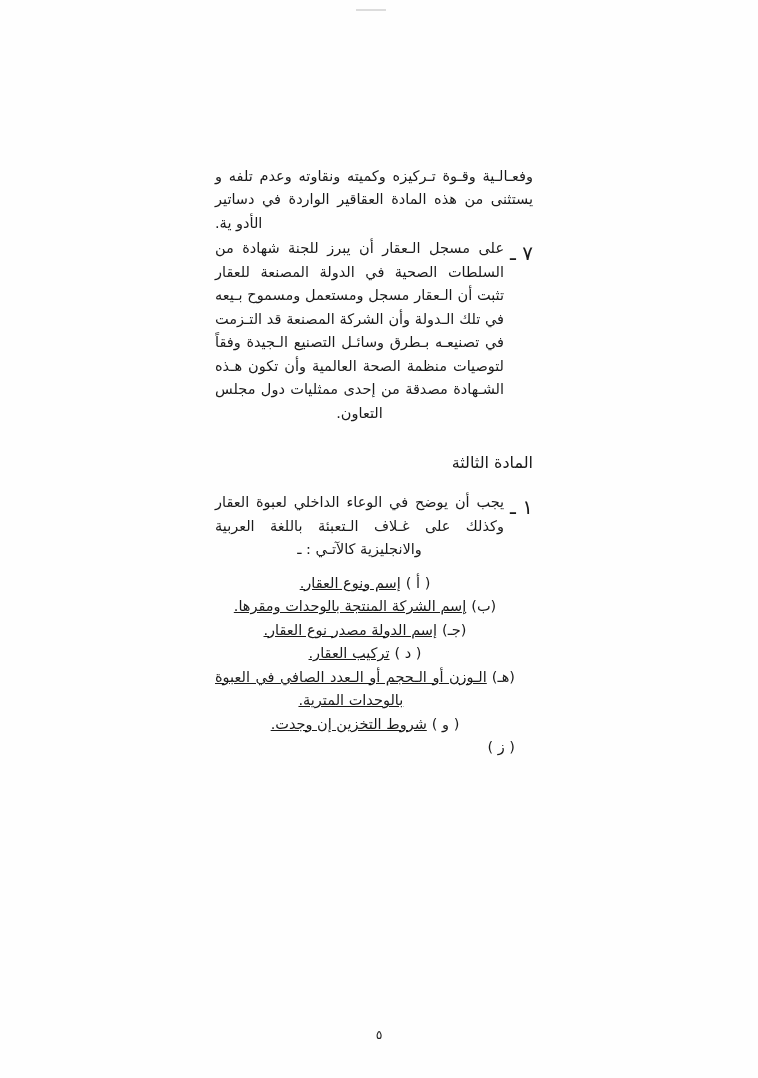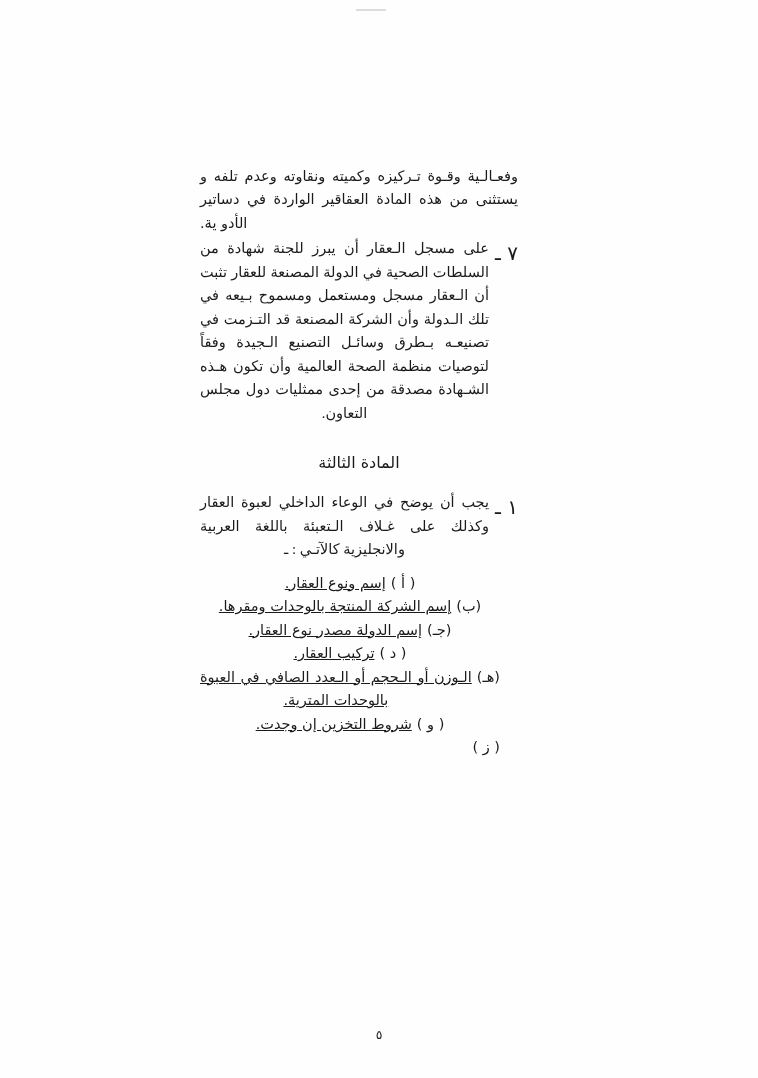--- a/index.html
+++ b/index.html
@@ -16,21 +16,21 @@
     overflow: hidden;
   }
   .page {
     position: absolute;
     inset: 0;
     background: #fefefe;
   }
   .content {
     position: absolute;
     top: 165px;
-    right: 240px;
+    right: 225px;
     width: 318px;
     direction: rtl;
     text-align: right;
   }
   .para {
     font-size: 14.5px;
     line-height: 1.62;
     text-align: justify;
     text-align-last: right;
     margin: 0 0 0 0;
@@ -52,25 +52,23 @@
     line-height: 1.62;
     padding-left: 6px;
     white-space: nowrap;
   }
   .numbered .body {
     flex: 1 1 auto;
     font-size: 14.5px;
     line-height: 1.62;
     text-align: justify;
     text-align-last: center;
-    font-family: Liberation Serif, serif;
   }
   .heading {
     margin: 26px 0 16px 0;
-    text-align: center;
     font-size: 16px;
     font-weight: normal;
     line-height: 1.5;
   }
   .sub-body {
     text-align: justify;
     text-align-last: center;
   }
   .list {
     margin-top: 10px;

